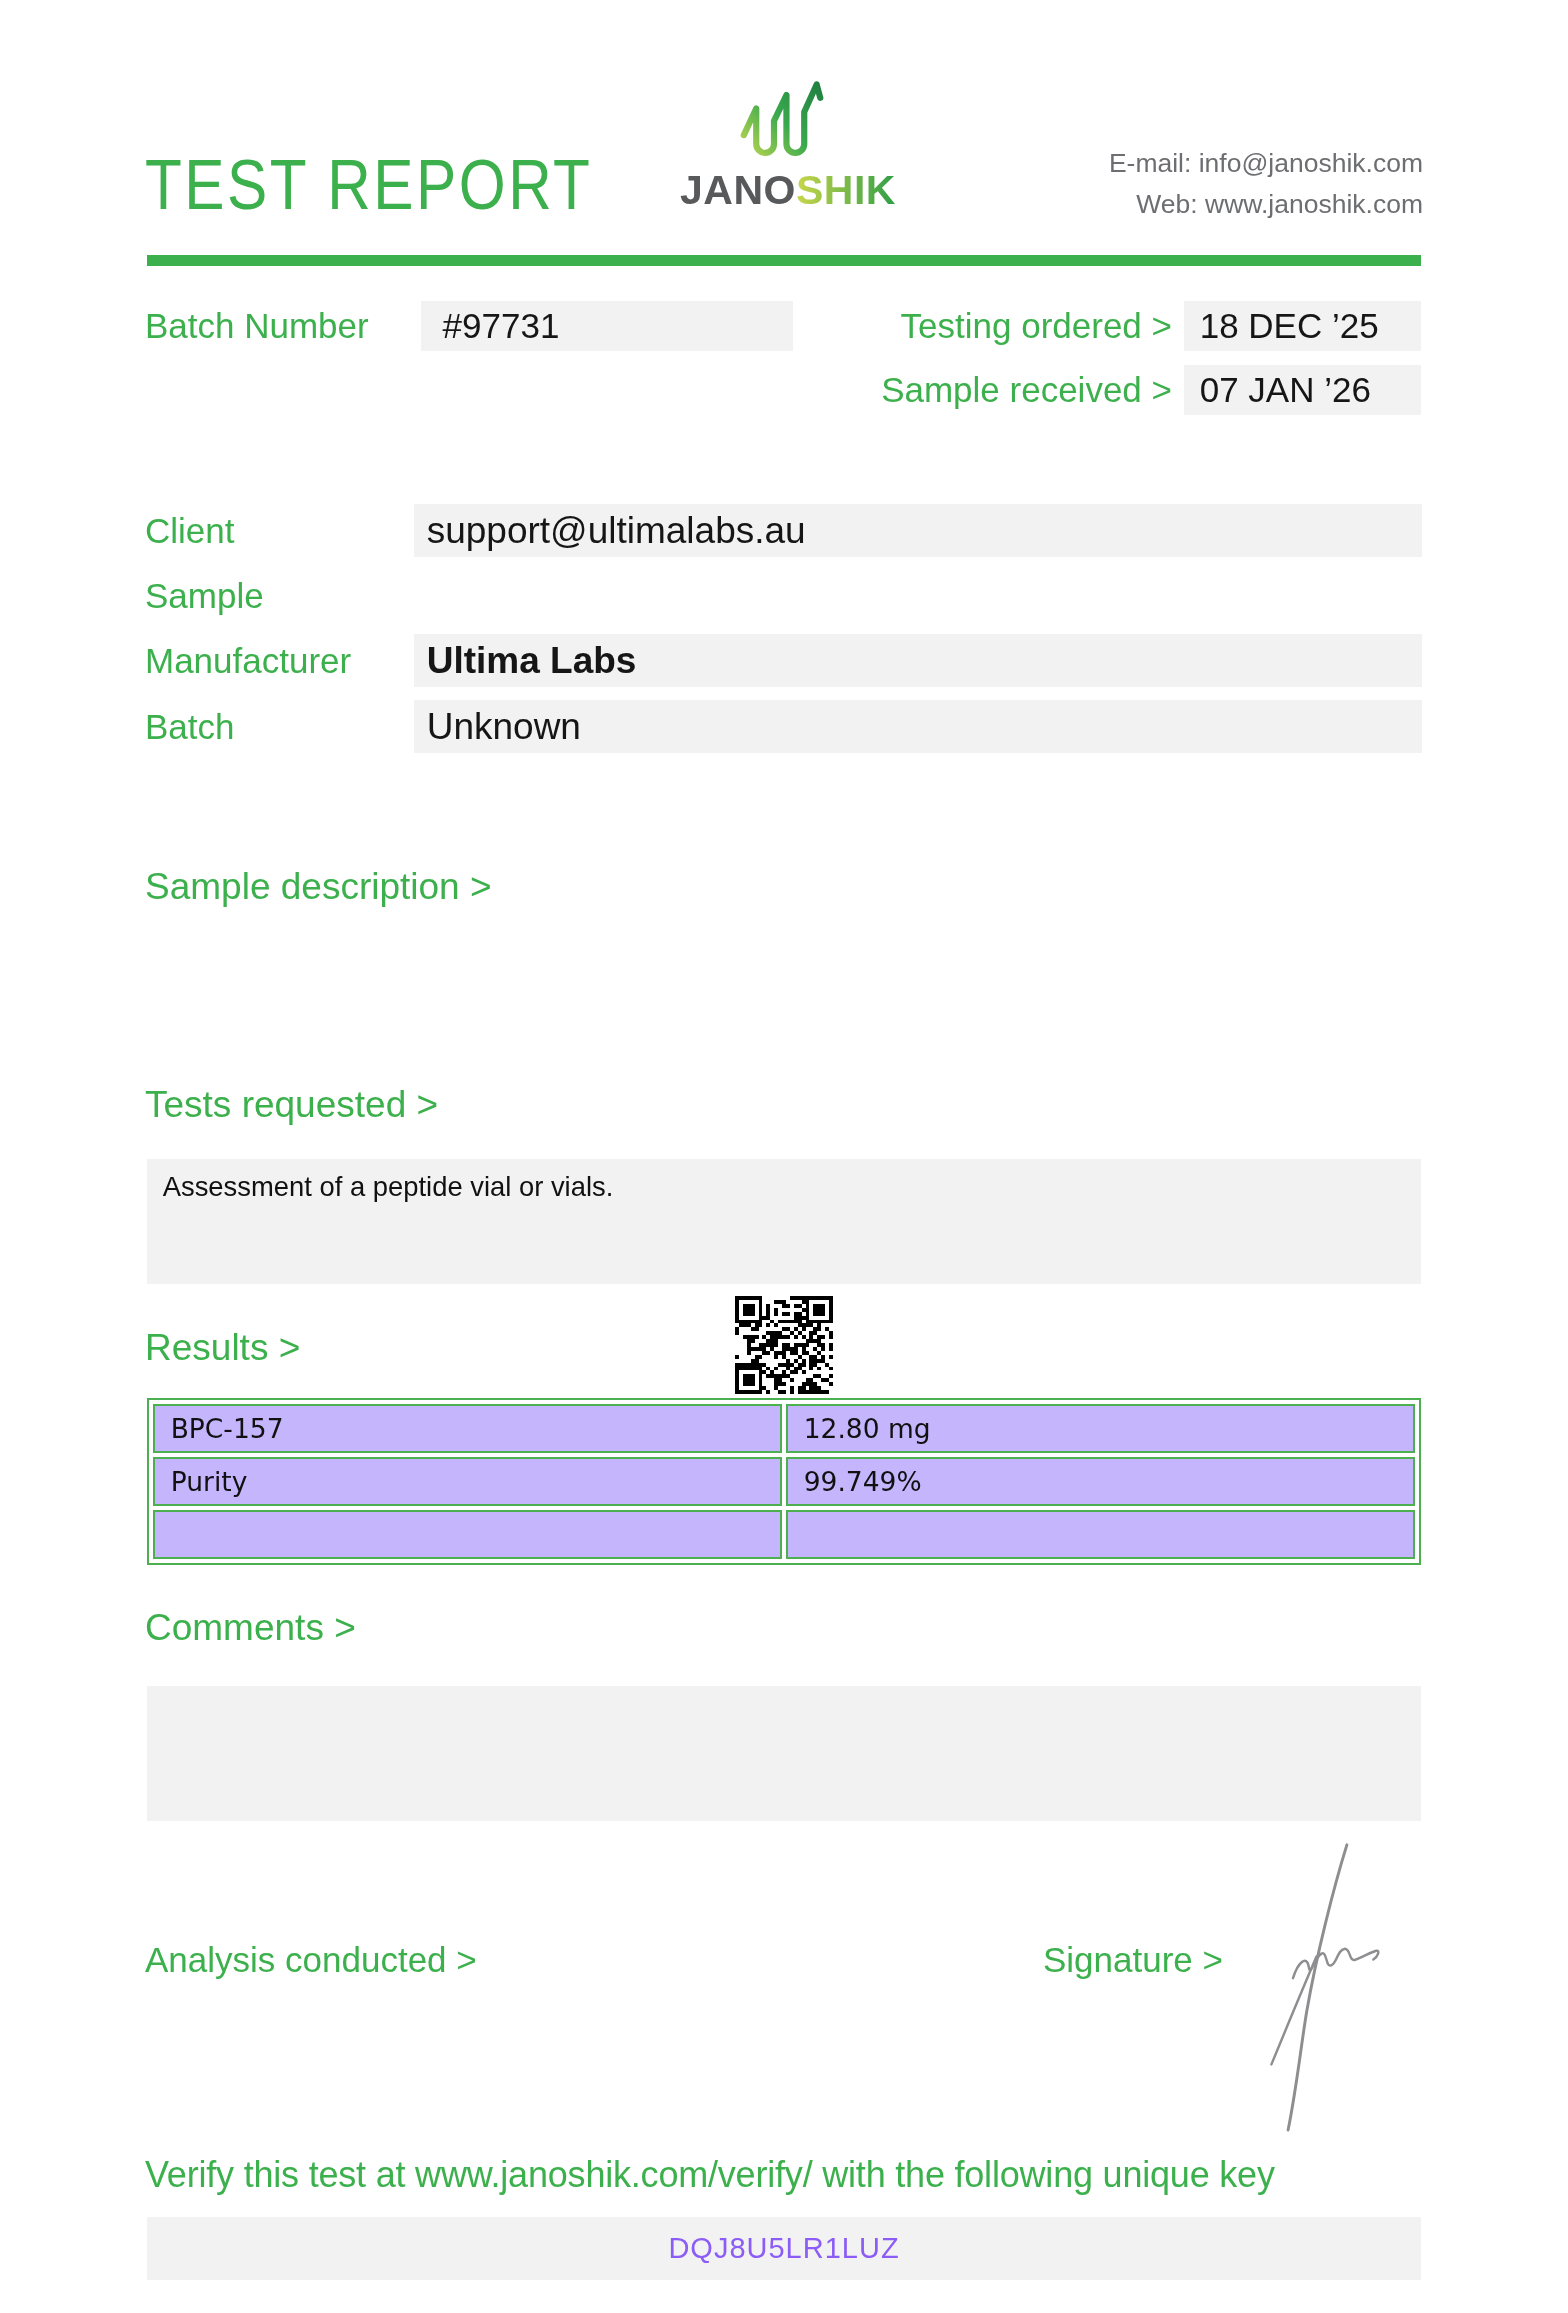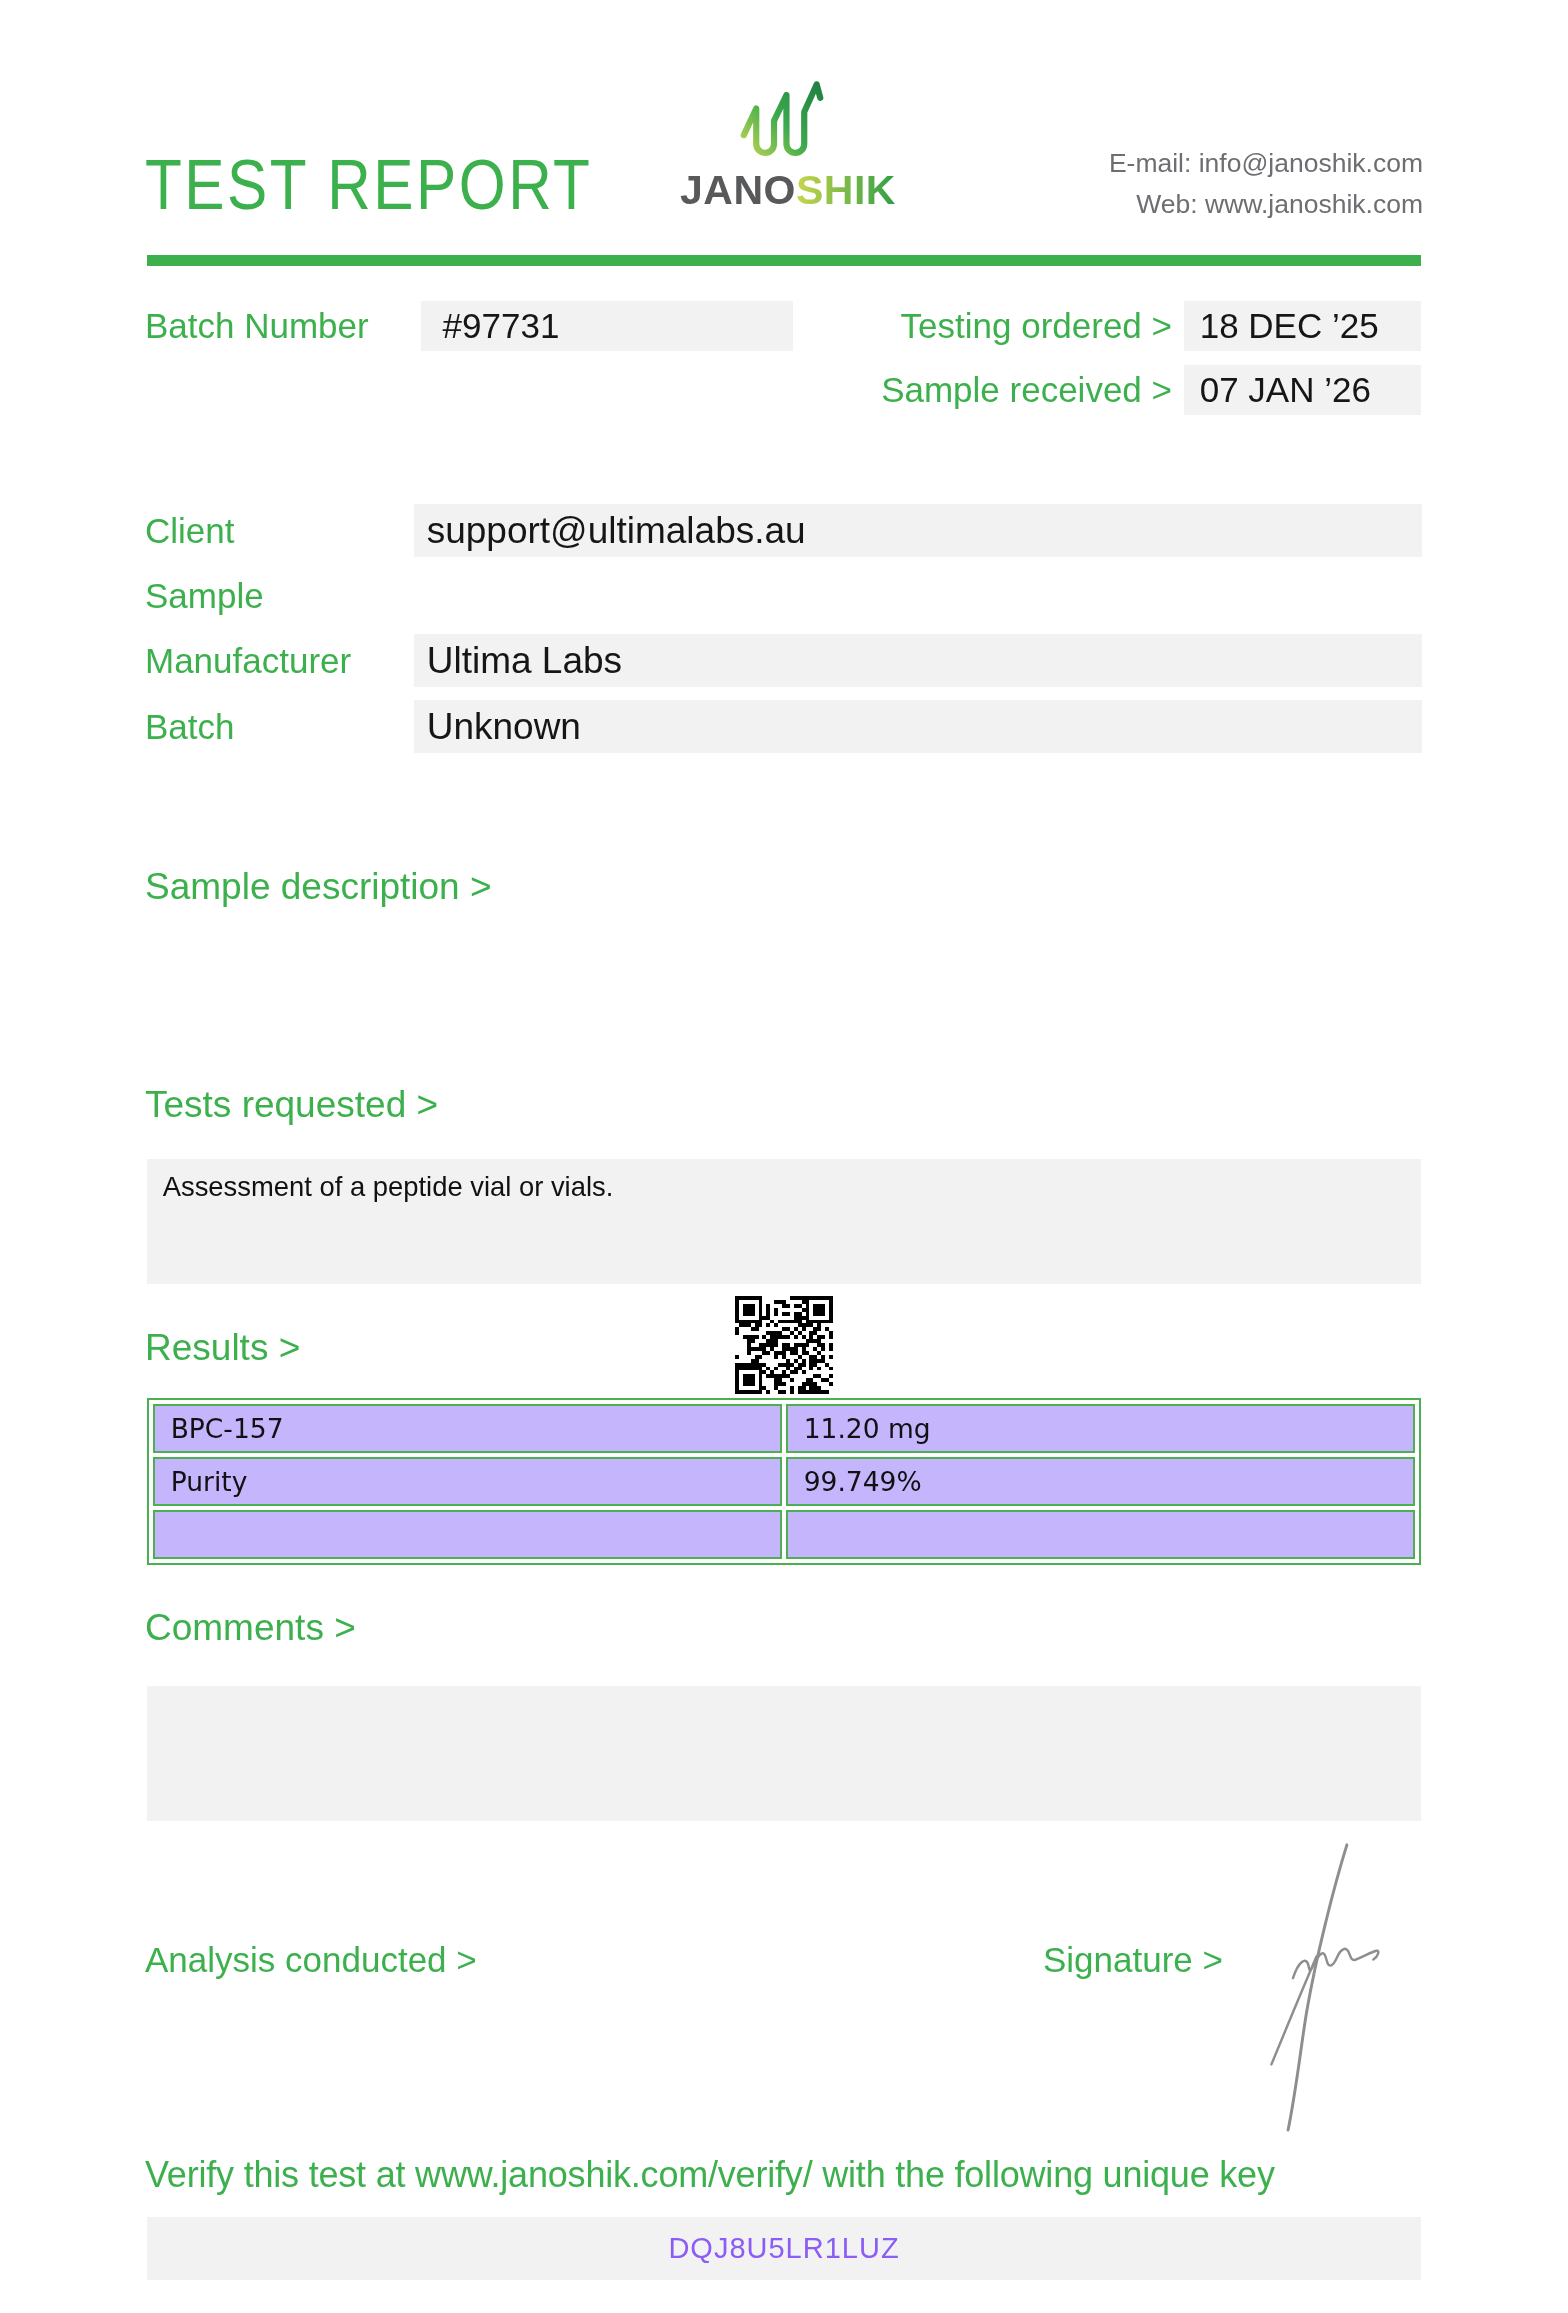--- a/index.html
+++ b/index.html
@@ -100,21 +100,21 @@
 
   <div class="glabel lh54" style="left:145px;top:504px;">Client</div>
   <div class="panel" style="left:414px;top:504px;width:1008px;height:53px;">
     <span class="pval lh54" style="padding-left:12.7px;font-size:37px;">support@ultimalabs.au</span>
   </div>
 
   <div class="glabel lh54" style="left:145px;top:569px;">Sample</div>
 
   <div class="glabel lh54" style="left:145px;top:634px;">Manufacturer</div>
   <div class="panel" style="left:414px;top:634px;width:1008px;height:53px;">
-    <span class="pval lh54" style="padding-left:12.7px;font-size:37px;">Ultima Labs</span>
+    <span class="pval lh54" style="padding-left:12.7px;font-size:37px;font-weight:bold;">Ultima Labs</span>
   </div>
 
   <div class="glabel lh54" style="left:145px;top:700px;">Batch</div>
   <div class="panel" style="left:414px;top:700px;width:1008px;height:53px;">
     <span class="pval lh54" style="padding-left:12.7px;font-size:37px;">Unknown</span>
   </div>
 
   <div class="heading" style="top:841px;margin-top:25px;">Sample description &gt;</div>
 
   <div class="heading" style="top:1084px;">Tests requested &gt;</div>
@@ -447,21 +447,21 @@
       <rect x="80.00" y="96.00" width="4.00" height="4.00" fill="#000"></rect>
       <rect x="84.00" y="96.00" width="4.00" height="4.00" fill="#000"></rect>
       <rect x="88.00" y="96.00" width="4.00" height="4.00" fill="#000"></rect>
       <rect x="92.00" y="96.00" width="4.00" height="4.00" fill="#000"></rect>
     </svg>
 
   <table class="results-table">
     <tbody>
       <tr>
         <td style="width:50%;">BPC-157</td>
-        <td>11.20 mg</td>
+        <td>12.80 mg</td>
       </tr>
       <tr>
         <td>Purity</td>
         <td>99.749%</td>
       </tr>
       <tr>
         <td></td>
         <td></td>
       </tr>
     </tbody>

